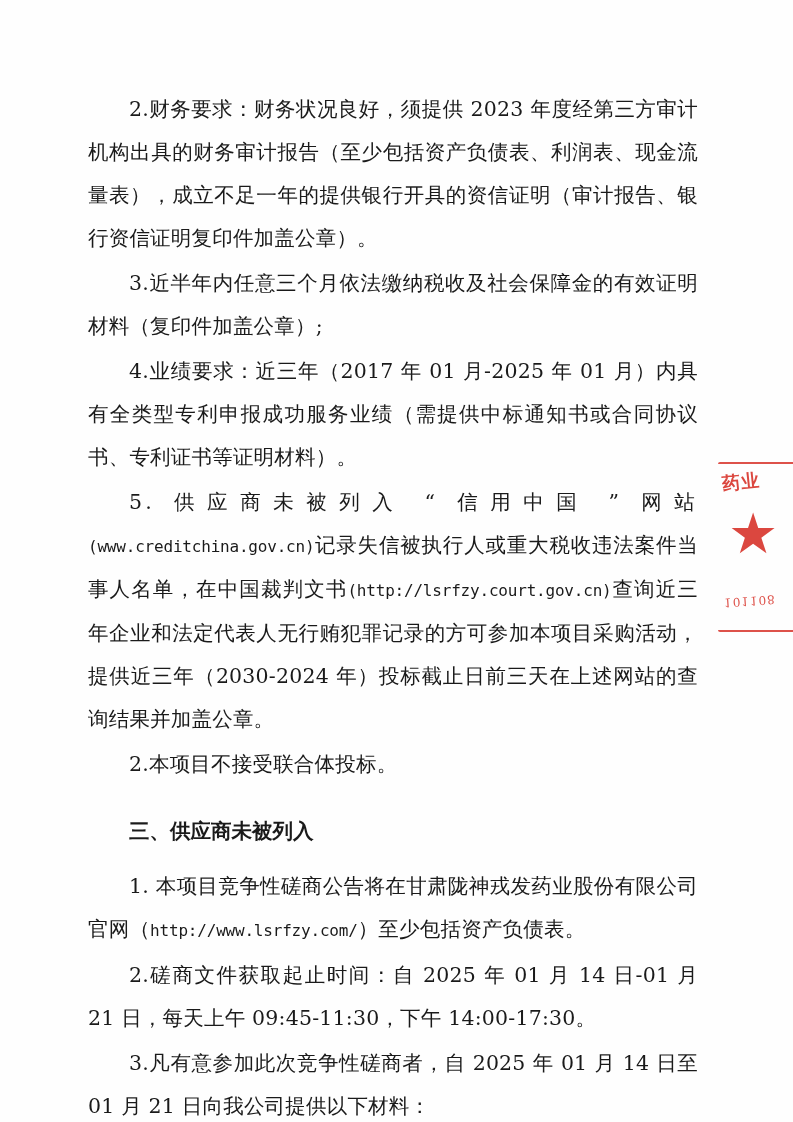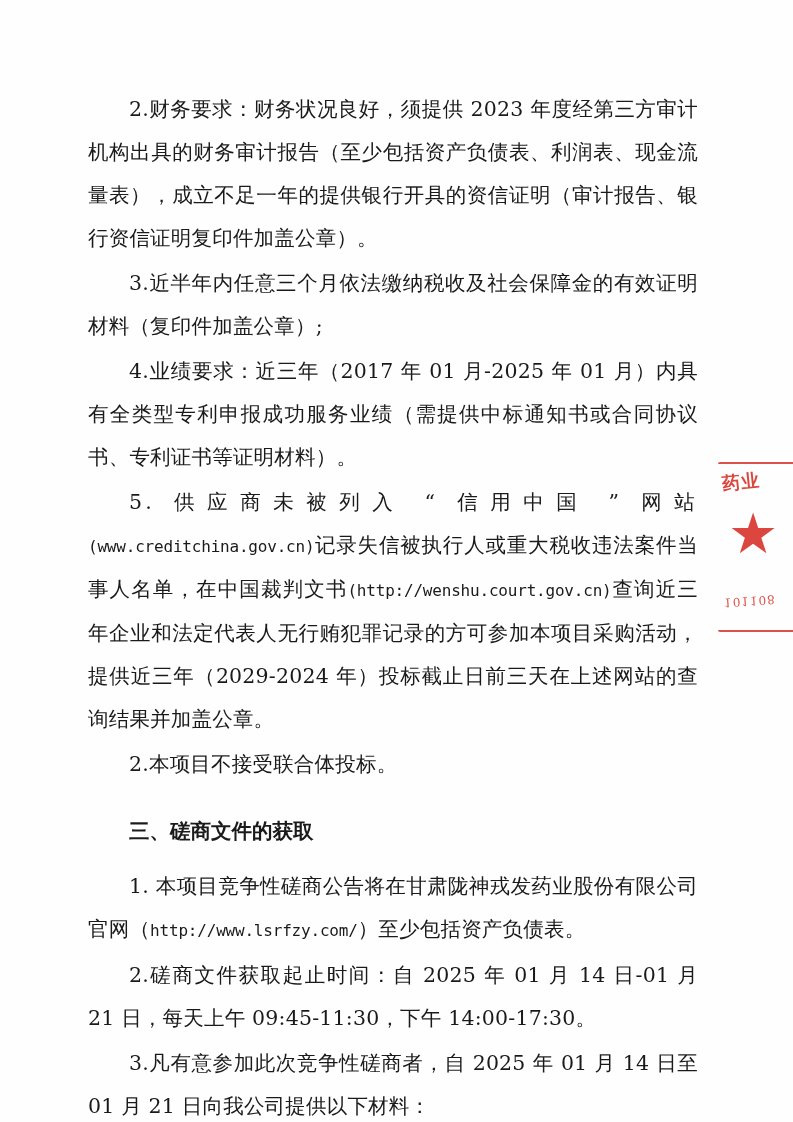--- a/index.html
+++ b/index.html
@@ -125,27 +125,27 @@
 <div class="page">
 
   <div class="content">
 
     <p class="para indent">2.财务要求：财务状况良好，须提供 2023 年度经第三方审计机构出具的财务审计报告（至少包括资产负债表、利润表、现金流量表），成立不足一年的提供银行开具的资信证明（审计报告、银行资信证明复印件加盖公章）。</p>
 
     <p class="para indent">3.近半年内任意三个月依法缴纳税收及社会保障金的有效证明材料（复印件加盖公章）;</p>
 
     <p class="para indent">4.业绩要求：近三年（2017 年 01 月-2025 年 01 月）内具有全类型专利申报成功服务业绩（需提供中标通知书或合同协议书、专利证书等证明材料）。</p>
 
-    <p class="para indent"><span class="wide">5. 供应商未被列入 “ 信用中国 ” 网站</span><span class="mono">(www.creditchina.gov.cn)</span><span>记录失信被执行人或重大税收违法案件当事人名单，在中国裁判文书</span><span class="mono">(http://wenshu.court.gov.cn)</span><span>查询近三年企业和法定代表人无行贿犯罪记录的方可参加本项目采购活动，提供近三年（2029-2024 年）投标截止日前三天在上述网站的查询结果并加盖公章。</span></p>
+    <p class="para indent"><span class="wide">5. 供应商未被列入 “ 信用中国 ” 网站</span><span class="mono">(www.creditchina.gov.cn)</span><span>记录失信被执行人或重大税收违法案件当事人名单，在中国裁判文书</span><span class="mono">(http://lsrfzy.court.gov.cn)</span><span>查询近三年企业和法定代表人无行贿犯罪记录的方可参加本项目采购活动，提供近三年（2030-2024 年）投标截止日前三天在上述网站的查询结果并加盖公章。</span></p>
 
     <p class="para indent">2.本项目不接受联合体投标。</p>
 
     <div class="gap-md"></div>
 
-    <p class="heading">三、磋商文件的获取</p>
+    <p class="heading">三、供应商未被列入</p>
 
     <div class="gap-sm"></div>
 
     <p class="para indent"><span>1. 本项目竞争性磋商公告将在甘肃陇神戎发药业股份有限公司官网（</span><span class="mono">http://www.lsrfzy.com/</span><span>）至少包括资产负债表。</span></p>
 
     <p class="para indent">2.磋商文件获取起止时间：自 2025 年 01 月 14 日-01 月 21 日，每天上午 09:45-11:30，下午 14:00-17:30。</p>
 
     <p class="para indent">3.凡有意参加此次竞争性磋商者，自 2025 年 01 月 14 日至 01 月 21 日向我公司提供以下材料：</p>
 
   </div>

